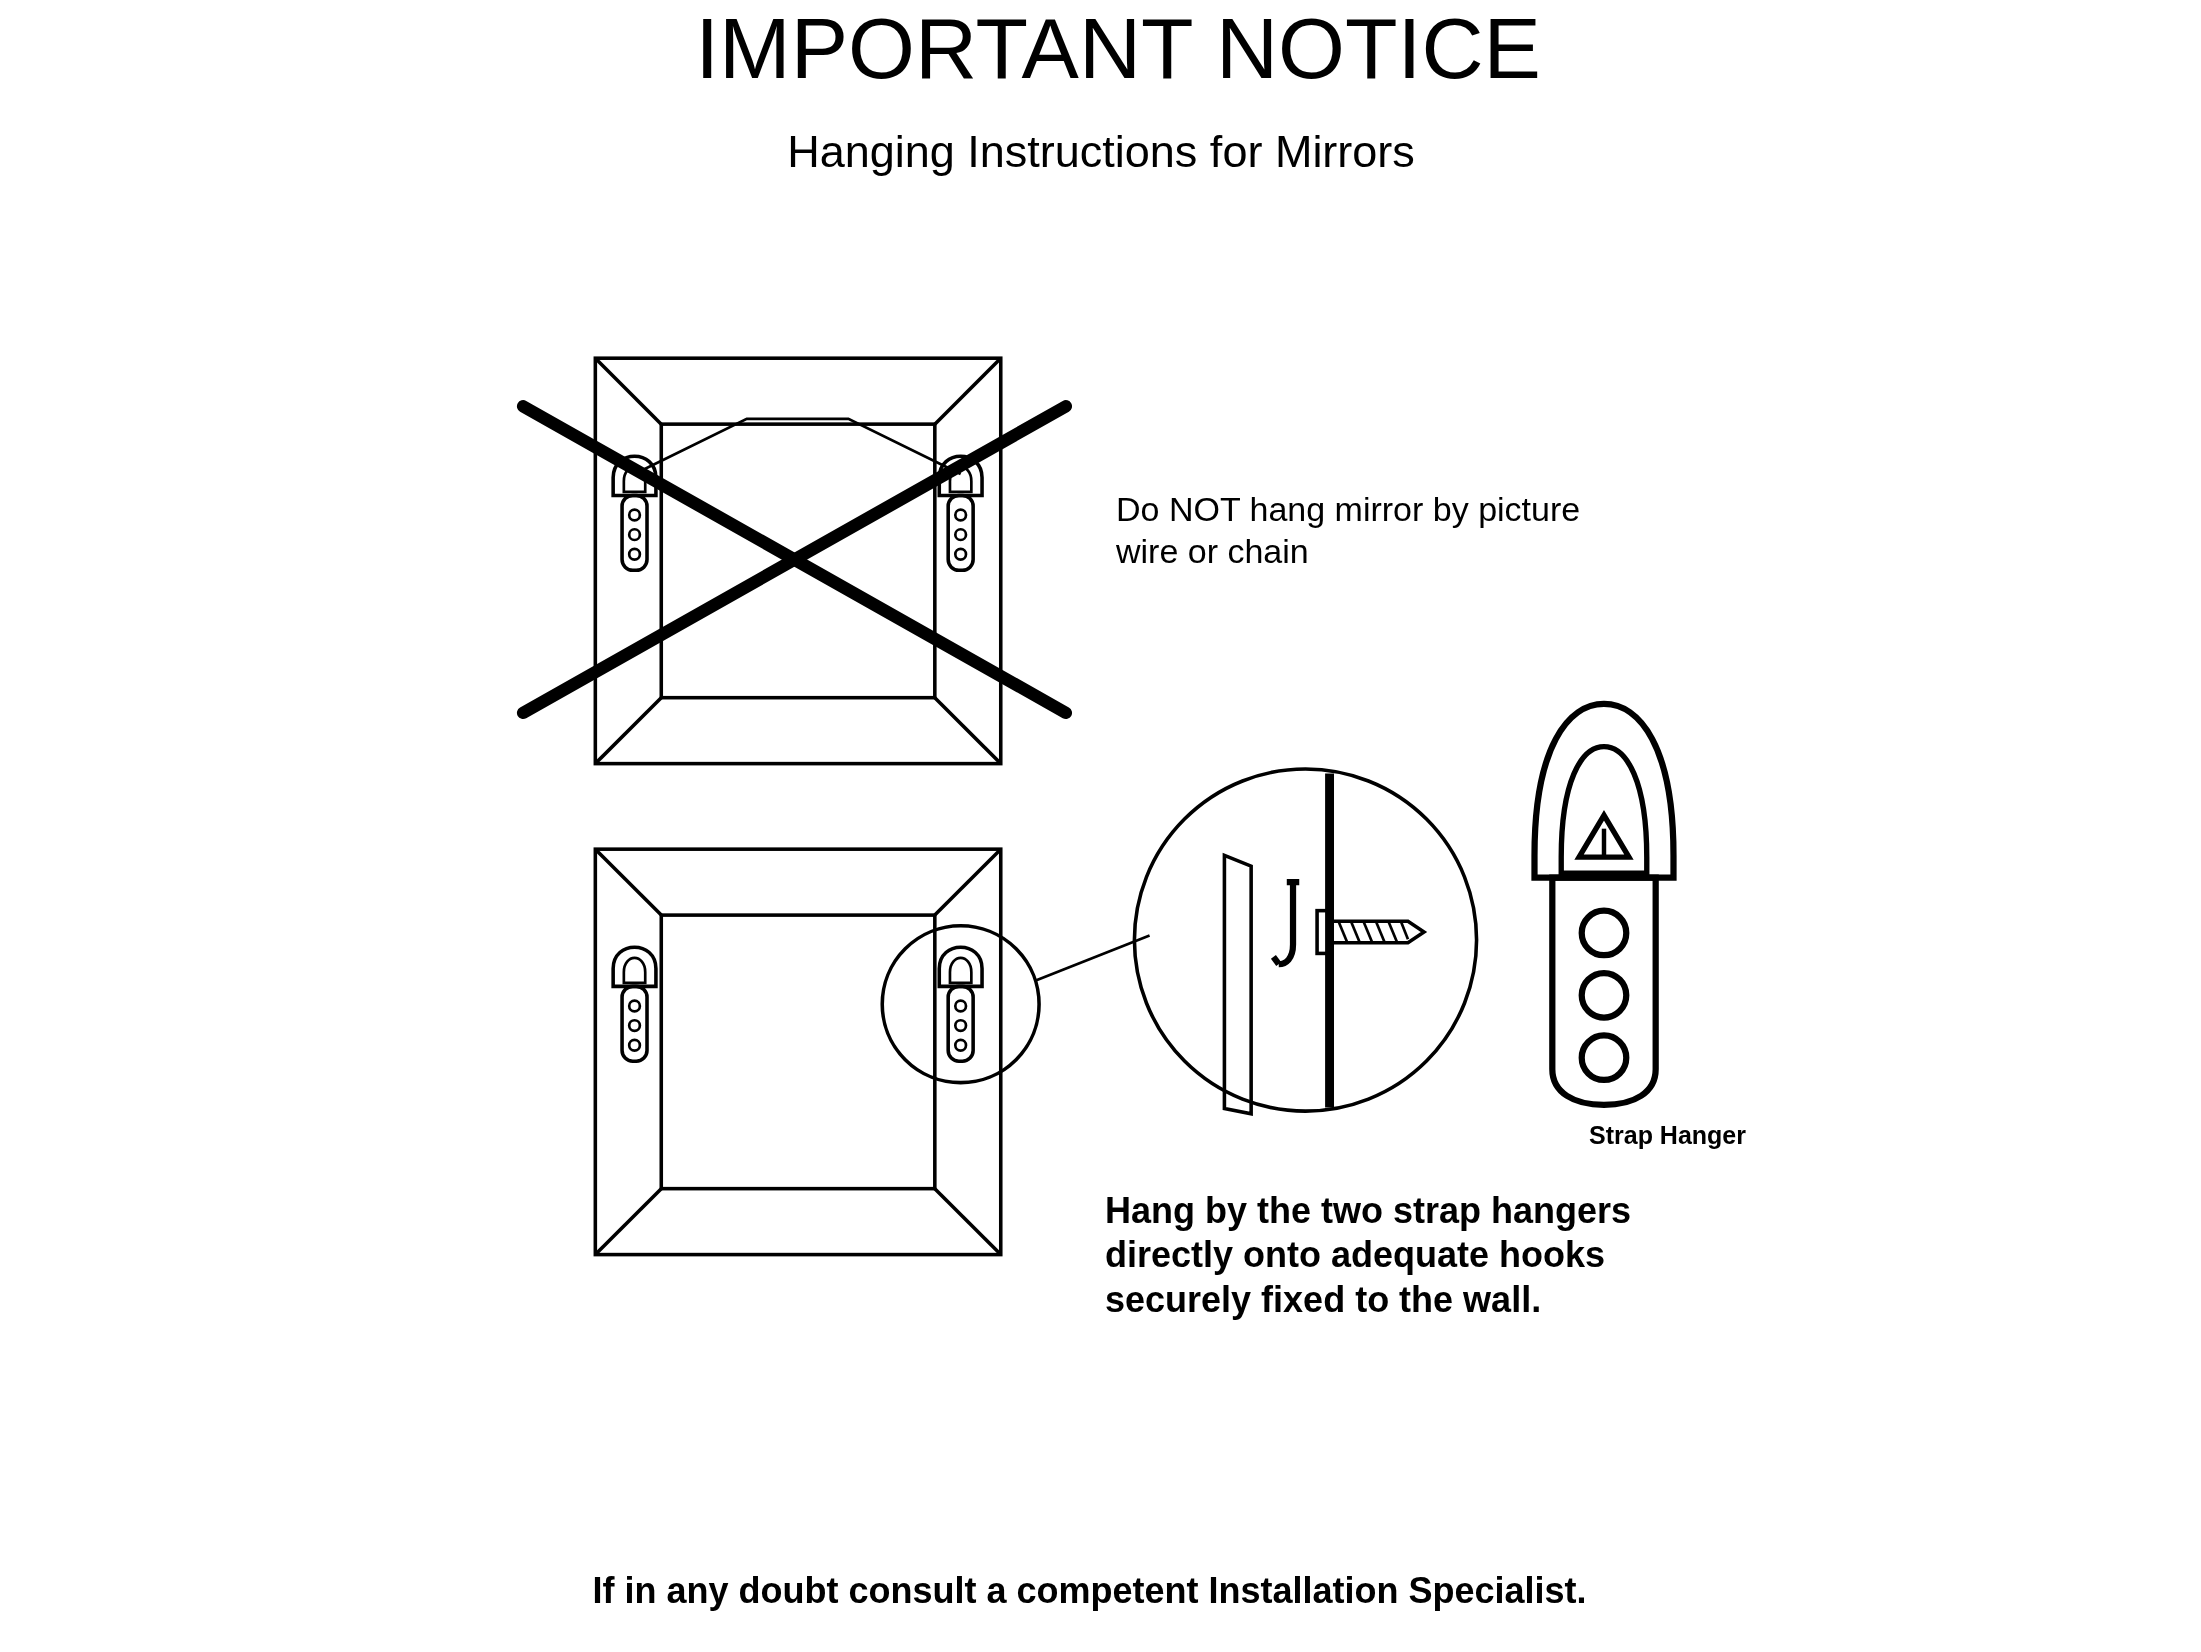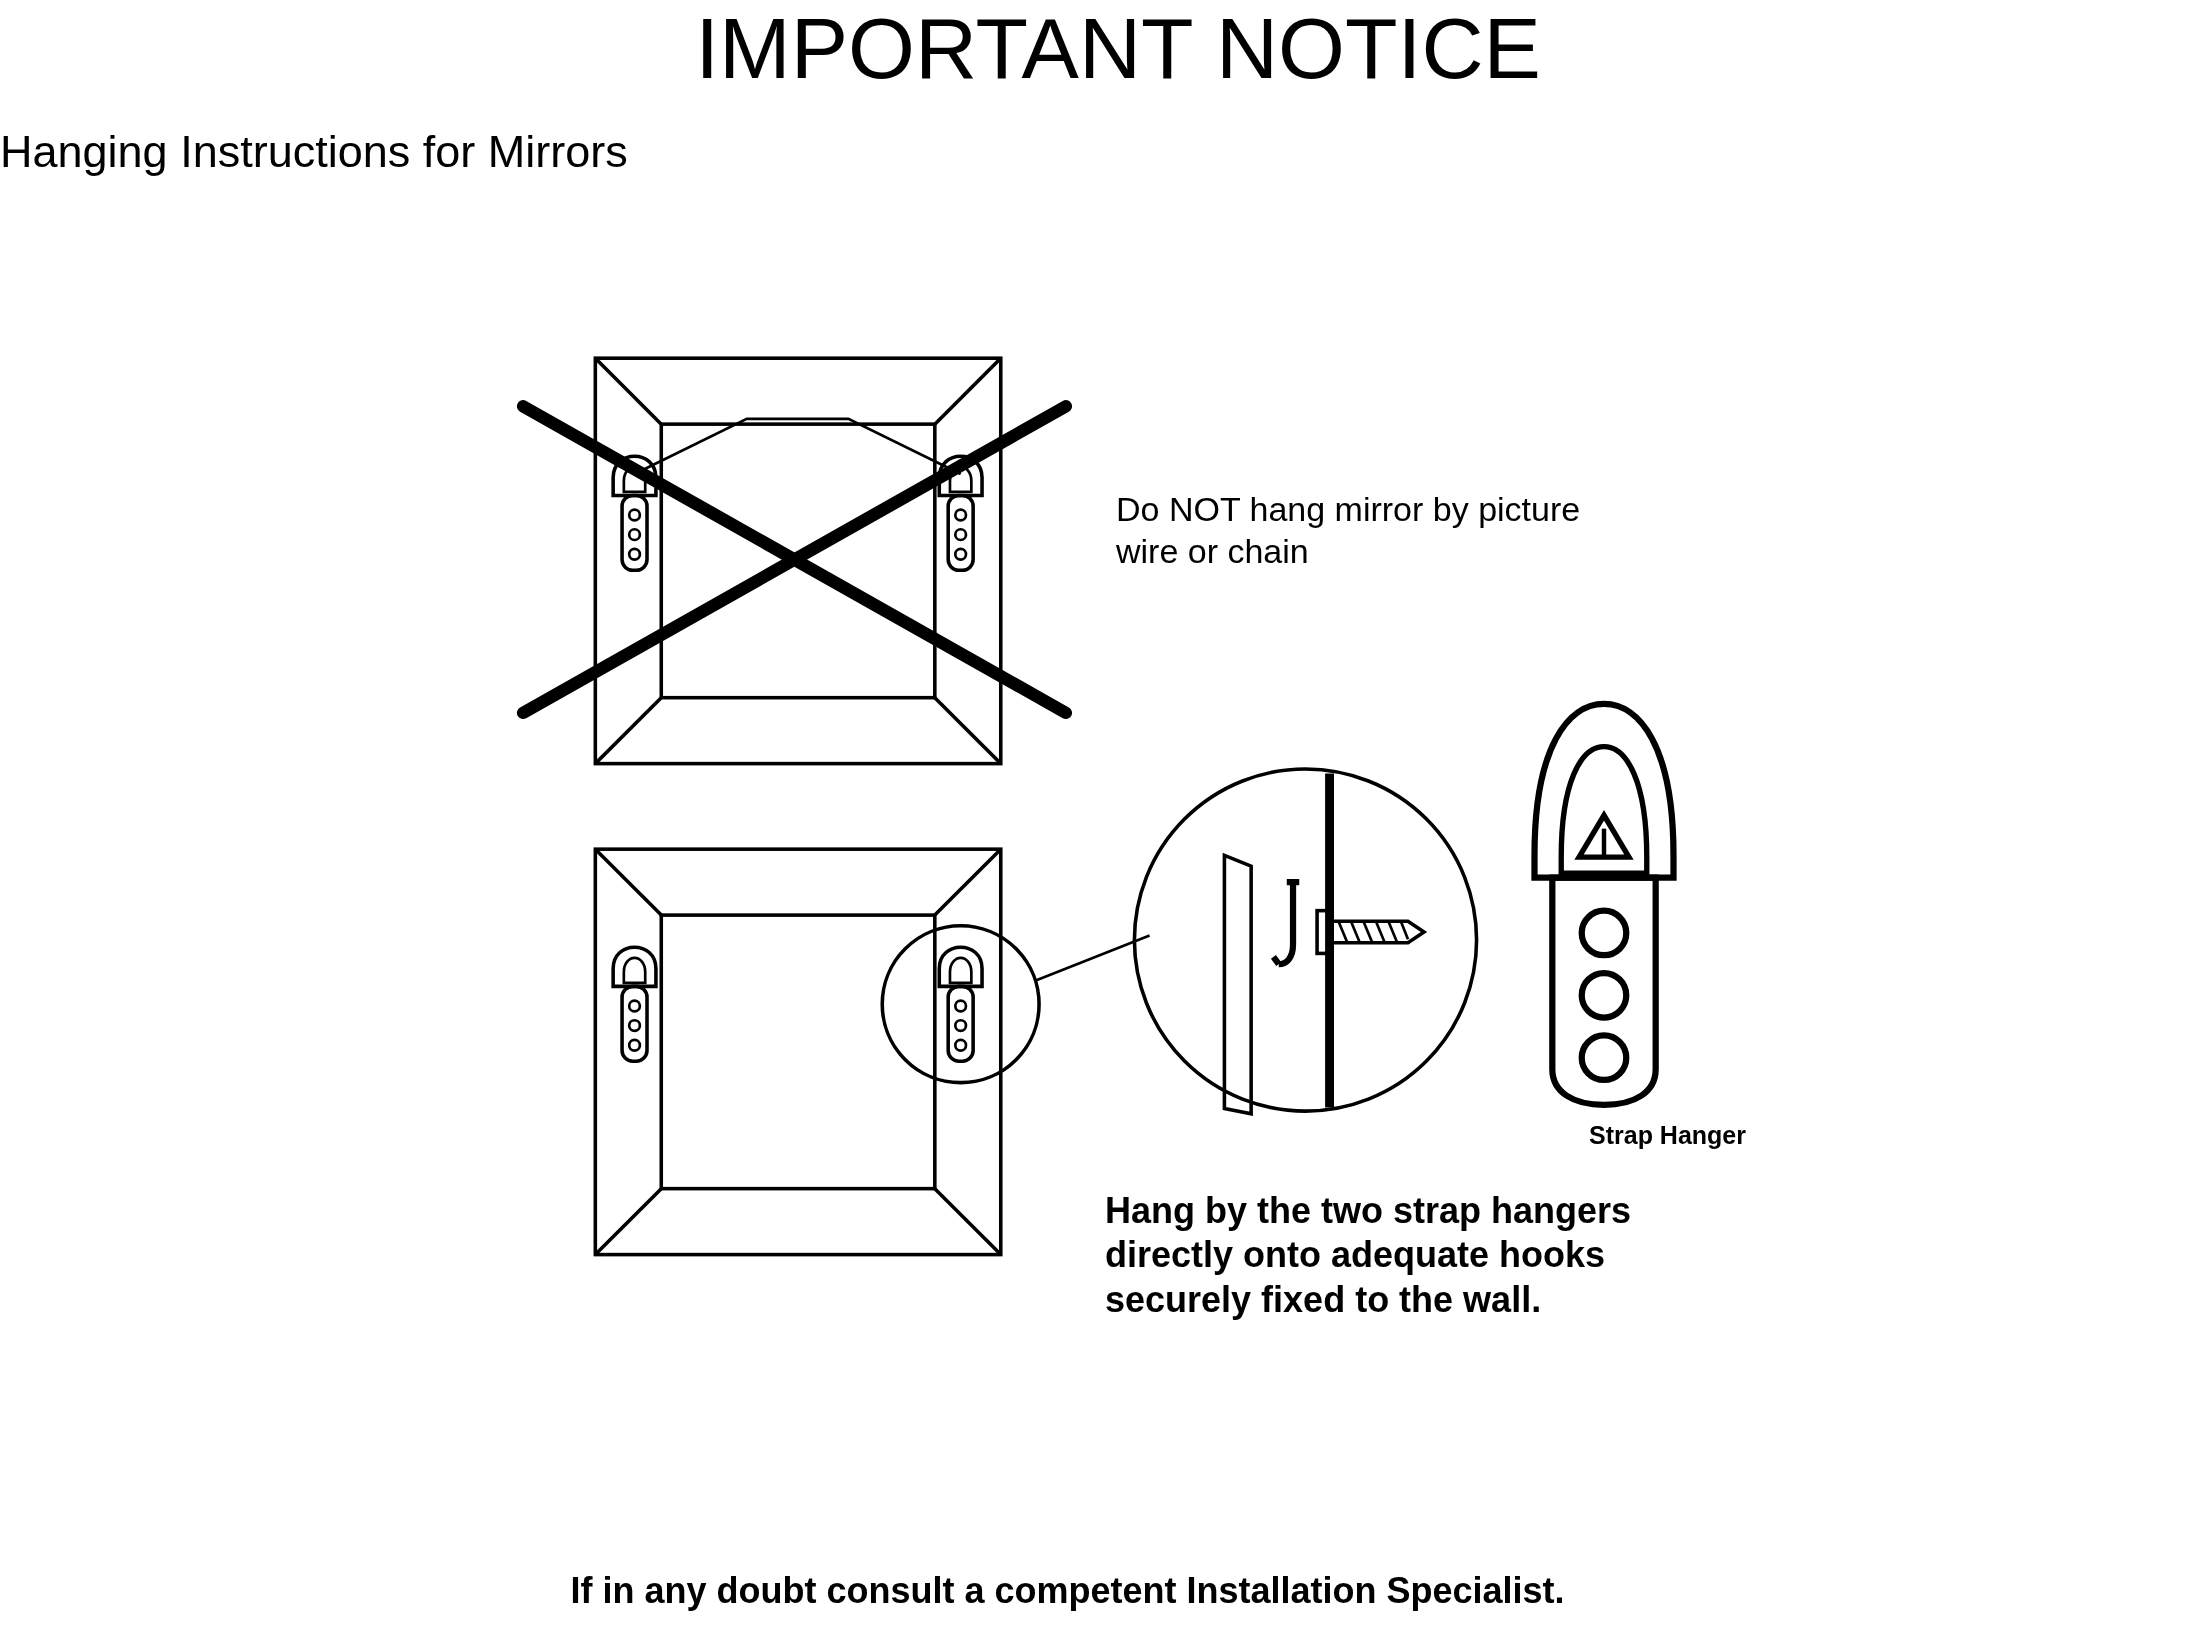--- a/index.html
+++ b/index.html
@@ -31,20 +31,21 @@
     font-weight: 400;
     letter-spacing: 0px;
     line-height: 1.0;
     padding-left: 17px;
   }
   .subtitle {
     position: absolute;
     left: 0;
     top: 125px;
     width: 2202px;
+    text-align: center;
     font-size: 45px;
     font-weight: 400;
     line-height: 1.22;
   }
   .note-wire {
     position: absolute;
     left: 1116px;
     top: 488px;
     width: 499px;
     font-size: 34px;
@@ -79,20 +80,21 @@
     line-height: 1.23;
   }
   .note-doubt {
     position: absolute;
     left: 0;
     top: 1570px;
     width: 2135px;
     text-align: center;
     font-size: 36px;
     font-weight: 700;
+    padding-left: 22px;
   }
   svg { display: block; }
   .art {
     position: absolute;
     left: 0; top: 0;
     width: 2202px; height: 1652px;
     pointer-events: none;
   }
 </style>
 </head>

